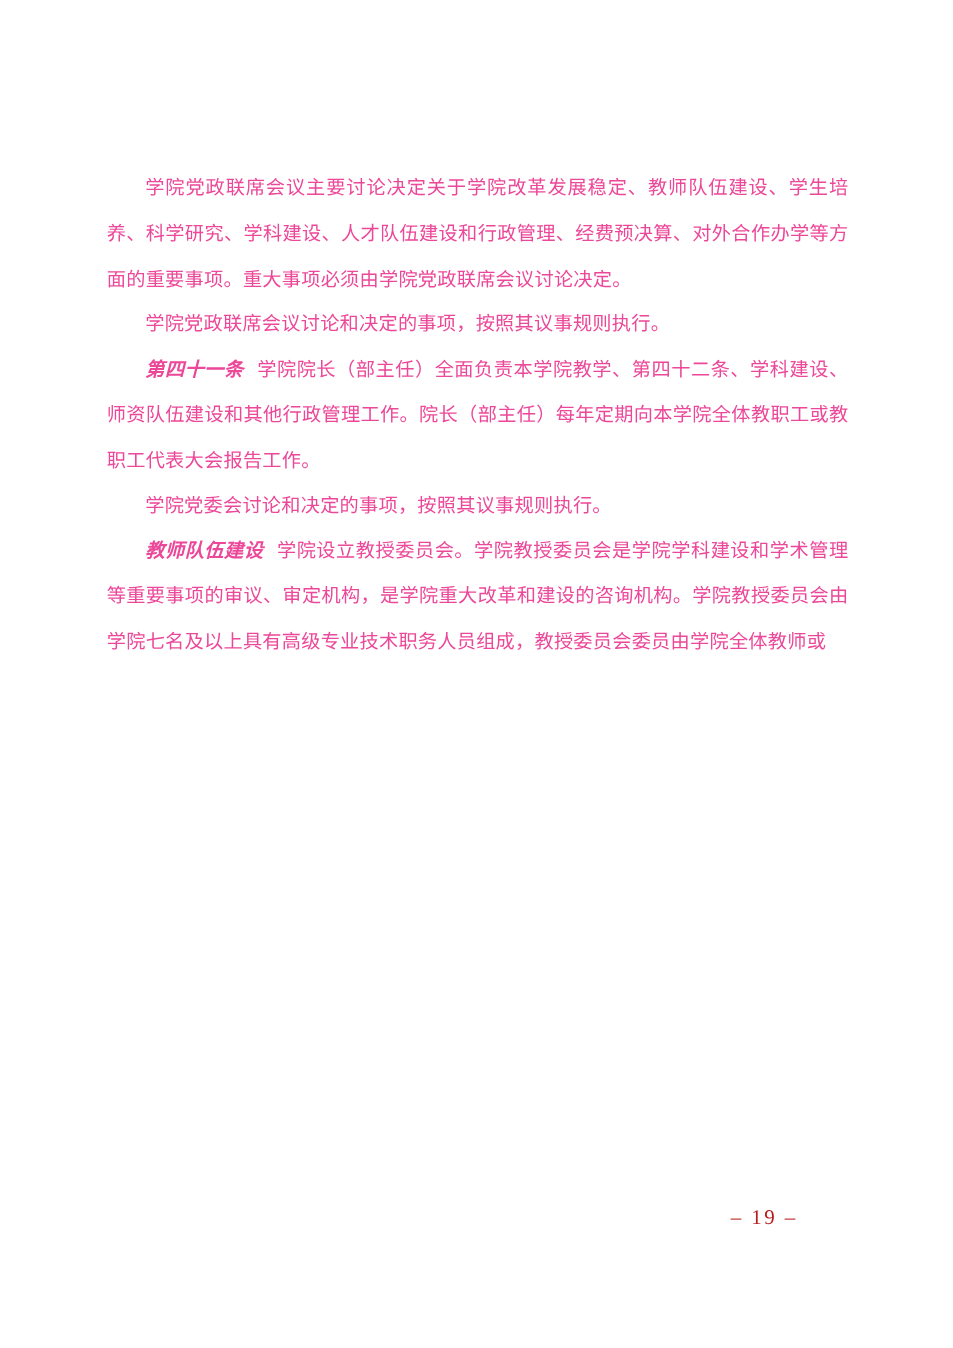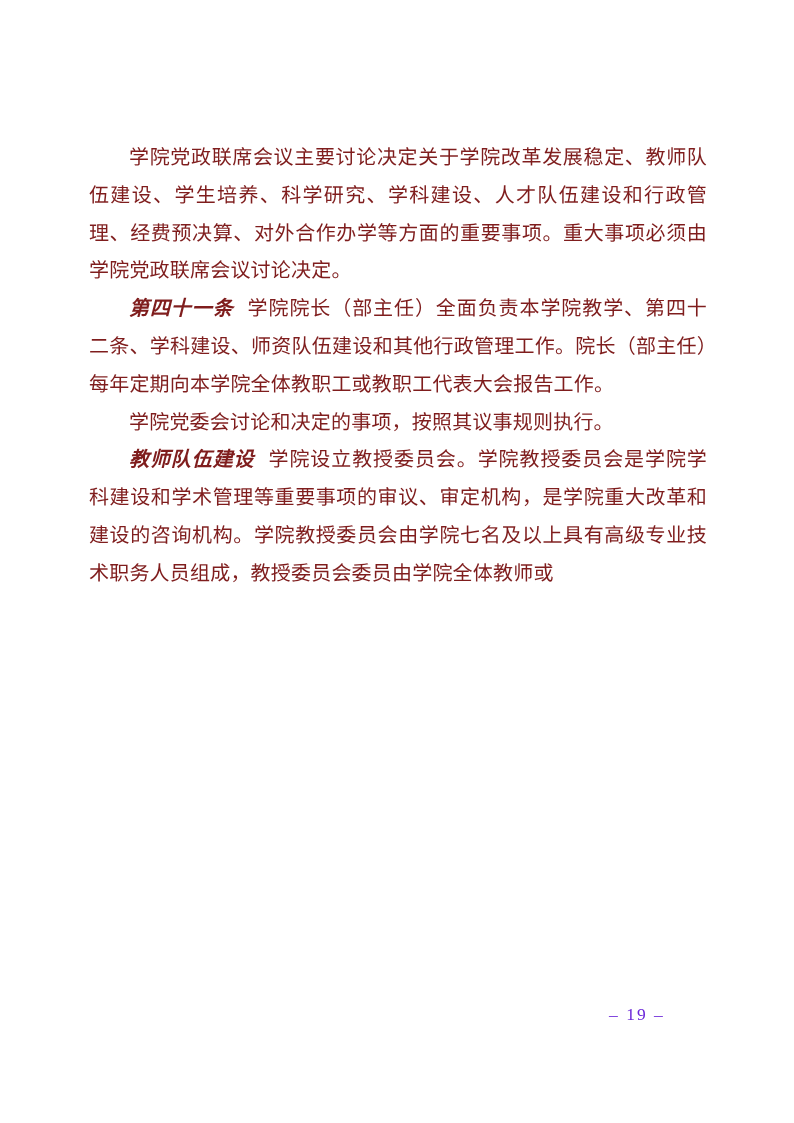--- a/index.html
+++ b/index.html
@@ -17,23 +17,23 @@
   .page {
     position: absolute;
     inset: 0;
     background: #ffffff;
   }
   .text-block {
     position: absolute;
     left: 89px;
     top: 139px;
     width: 618px;
-    font-size: 20px;
+    font-size: 16px;
     line-height: 37.8px;
-    color: #7f1d1d;
+    color: #ec4899;
     text-align: justify;
     text-justify: inter-ideograph;
     letter-spacing: 0.2px;
   }
   .text-block p {
     margin: 0;
     padding: 0;
     text-indent: 2em;
   }
   .para-head {
@@ -43,34 +43,35 @@
   }
   .para-head:empty {
     display: none;
     margin: 0;
   }
   .page-number {
     position: absolute;
     left: 609px;
     top: 1004px;
     font-size: 17.5px;
-    color: #6d28d9;
+    color: #b91c1c;
     letter-spacing: 2px;
     font-family: "Liberation Serif", "DejaVu Serif", serif;
   }
 </style>
 </head>
 <body>
 
 <div class="page">
 
   <div class="text-block">
 
     <p><span>学院党政联席会议主要讨论决定关于学院改革发展稳定、教师队伍建设、学生培养、科学研究、学科建设、人才队伍建设和行政管理、经费预决算、对外合作办学等方面的重要事项。重大事项必须由学院党政联席会议讨论决定。</span></p>
 
+    <p><span>学院党政联席会议讨论和决定的事项，按照其议事规则执行。</span></p>
 
     <p><b class="para-head">第四十一条</b><span>学院院长（部主任）全面负责本学院教学、第四十二条、学科建设、师资队伍建设和其他行政管理工作。院长（部主任）每年定期向本学院全体教职工或教职工代表大会报告工作。</span></p>
 
 
     <p><span>学院党委会讨论和决定的事项，按照其议事规则执行。</span></p>
 
     <p><b class="para-head">教师队伍建设</b><span>学院设立教授委员会。学院教授委员会是学院学科建设和学术管理等重要事项的审议、审定机构，是学院重大改革和建设的咨询机构。学院教授委员会由学院七名及以上具有高级专业技术职务人员组成，教授委员会委员由学院全体教师或</span></p>
 
   </div>
 

